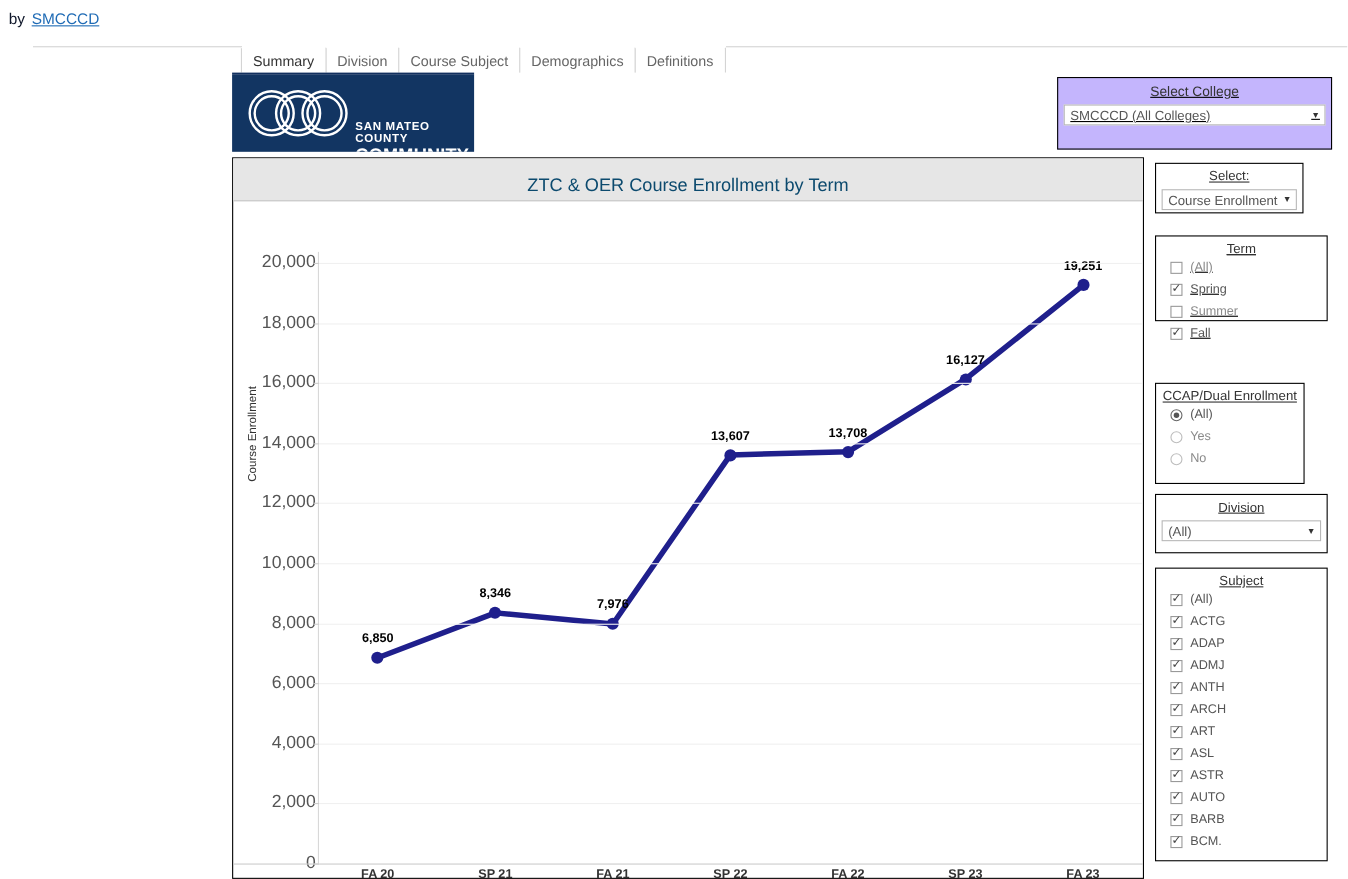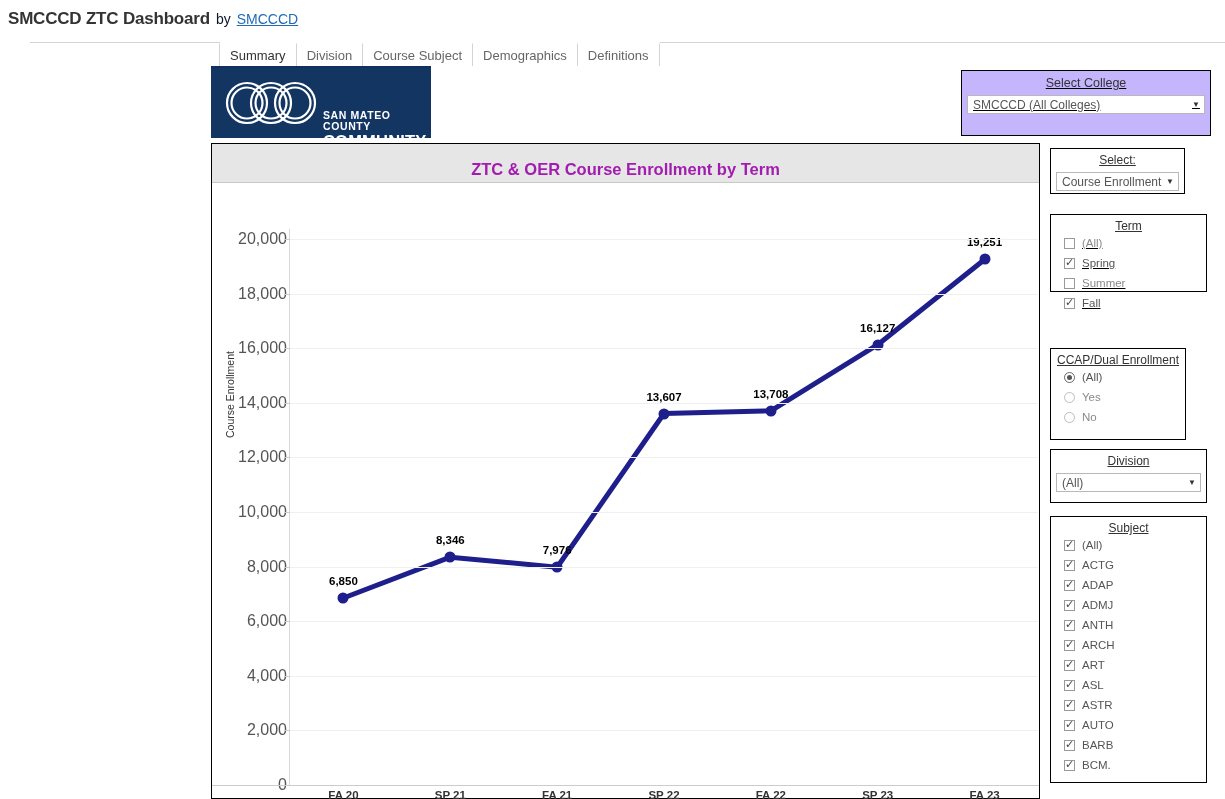--- a/index.html
+++ b/index.html
@@ -101,21 +101,21 @@
 
   
   .chart-panel {
     position: absolute; left: 211px; top: 143px; width: 829px; height: 656px;
     border: 1px solid #000; background: #fff;
   }
   .chart-titlebar {
     height: 39px; background: #e6e6e6; border-bottom: 1px solid #c8c8c8;
     display: flex; align-items: center; justify-content: center;
   }
-  .chart-title { font-size: 16.5px; font-weight: bold; color: #a21caf; margin-top: 12px; }
+  .chart-title { font-size: 16.5px; font-weight: normal; color: #0c4a6e; margin-top: 12px; }
   .plot-wrap { position: relative; width: 827px; height: 615px; }
 
   .y-axis-title {
     position: absolute; left: 12px; top: 255px;
     transform: rotate(-90deg); transform-origin: left top;
     font-size: 10.5px; color: #333333; white-space: nowrap;
   }
   .y-tick {
     position: absolute; right: 0; width: 72px; text-align: right;
     font-size: 16px; color: #555555; transform: translateY(-50%);
@@ -173,21 +173,20 @@
 
   .subject-list { overflow: hidden; height: 250px; }
 </style>
 </head>
 <body>
 
 <div id="root">
 
   <div class="page-header">
     <div class="page-header-inner">
-      <span class="wb-title">SMCCCD ZTC Dashboard</span>
       <span class="wb-by">by</span>
       <span class="wb-author">SMCCCD</span>
     </div>
   </div>
   <div class="header-rule"></div>
   <div class="header-rule2"></div>
 
   <div class="tabbar" id="tabbar">
       <div class="tab active">Summary</div>
       <div class="tab">Division</div>

